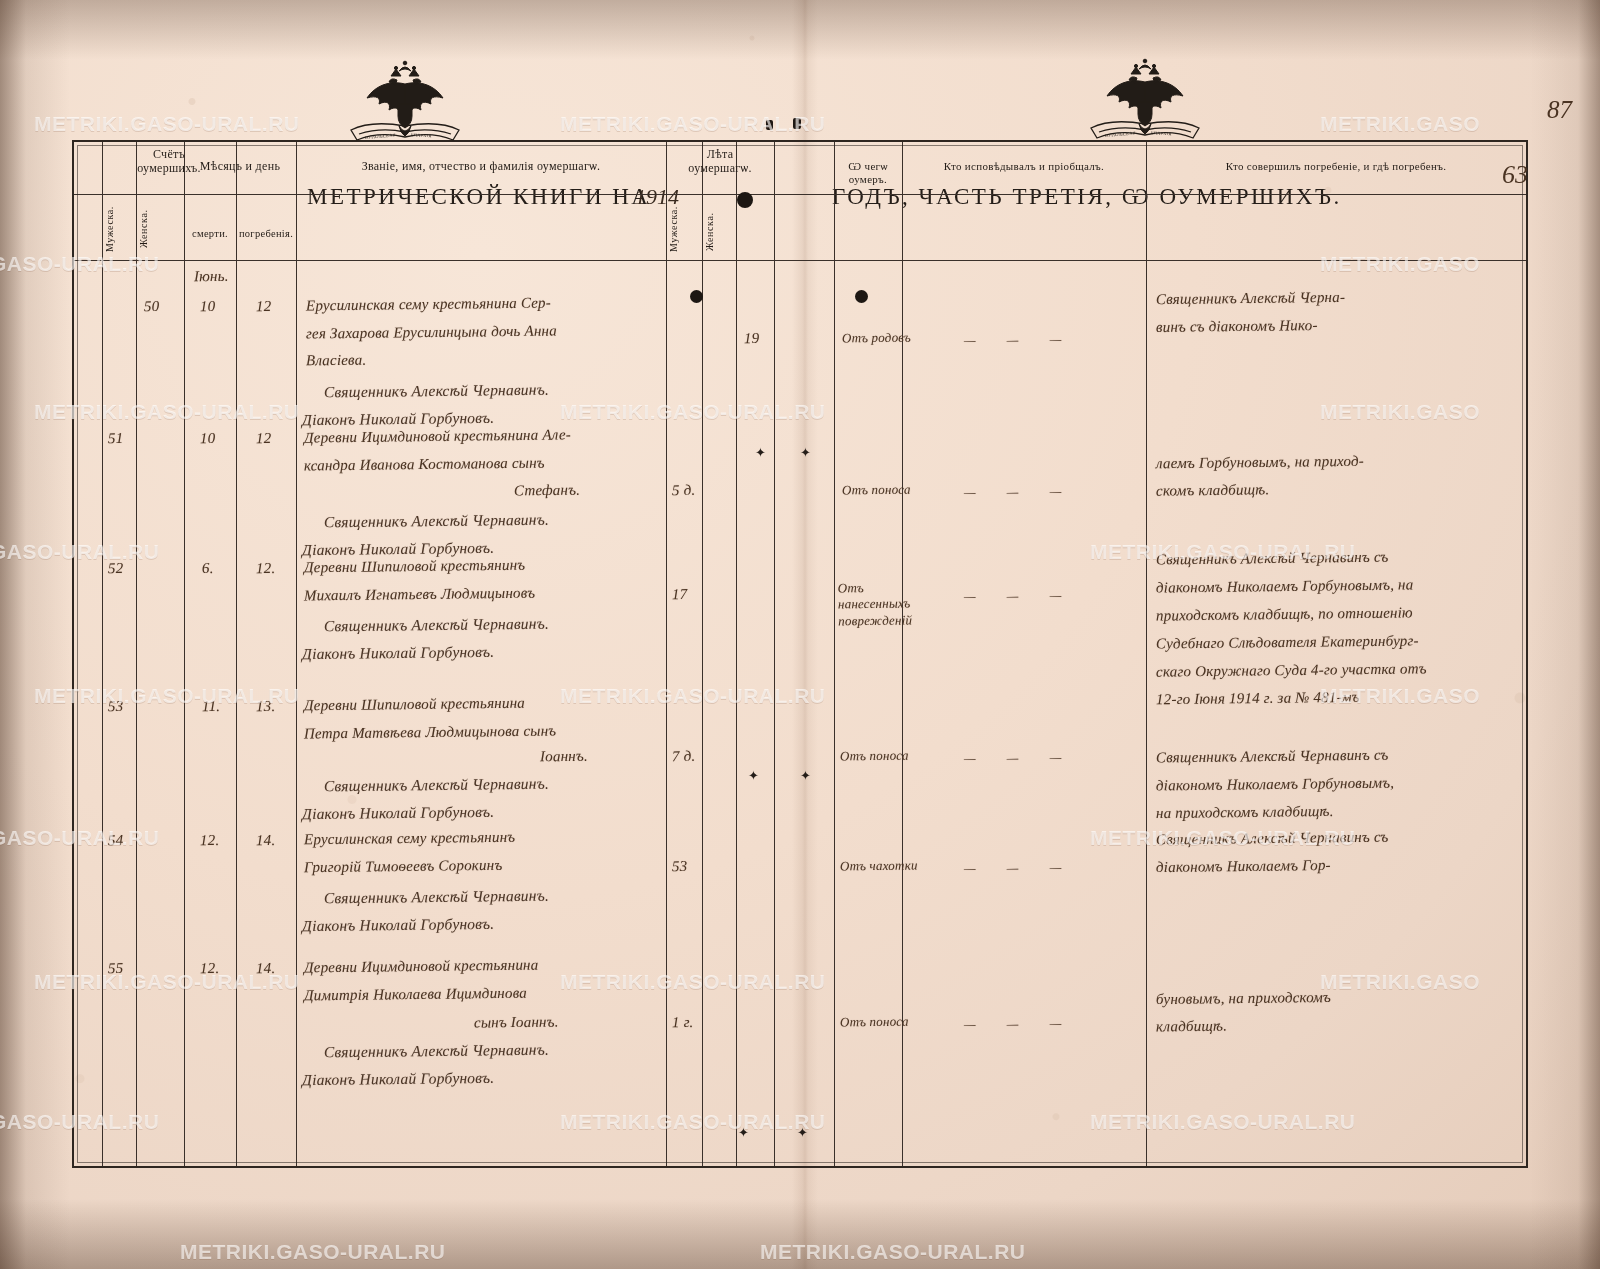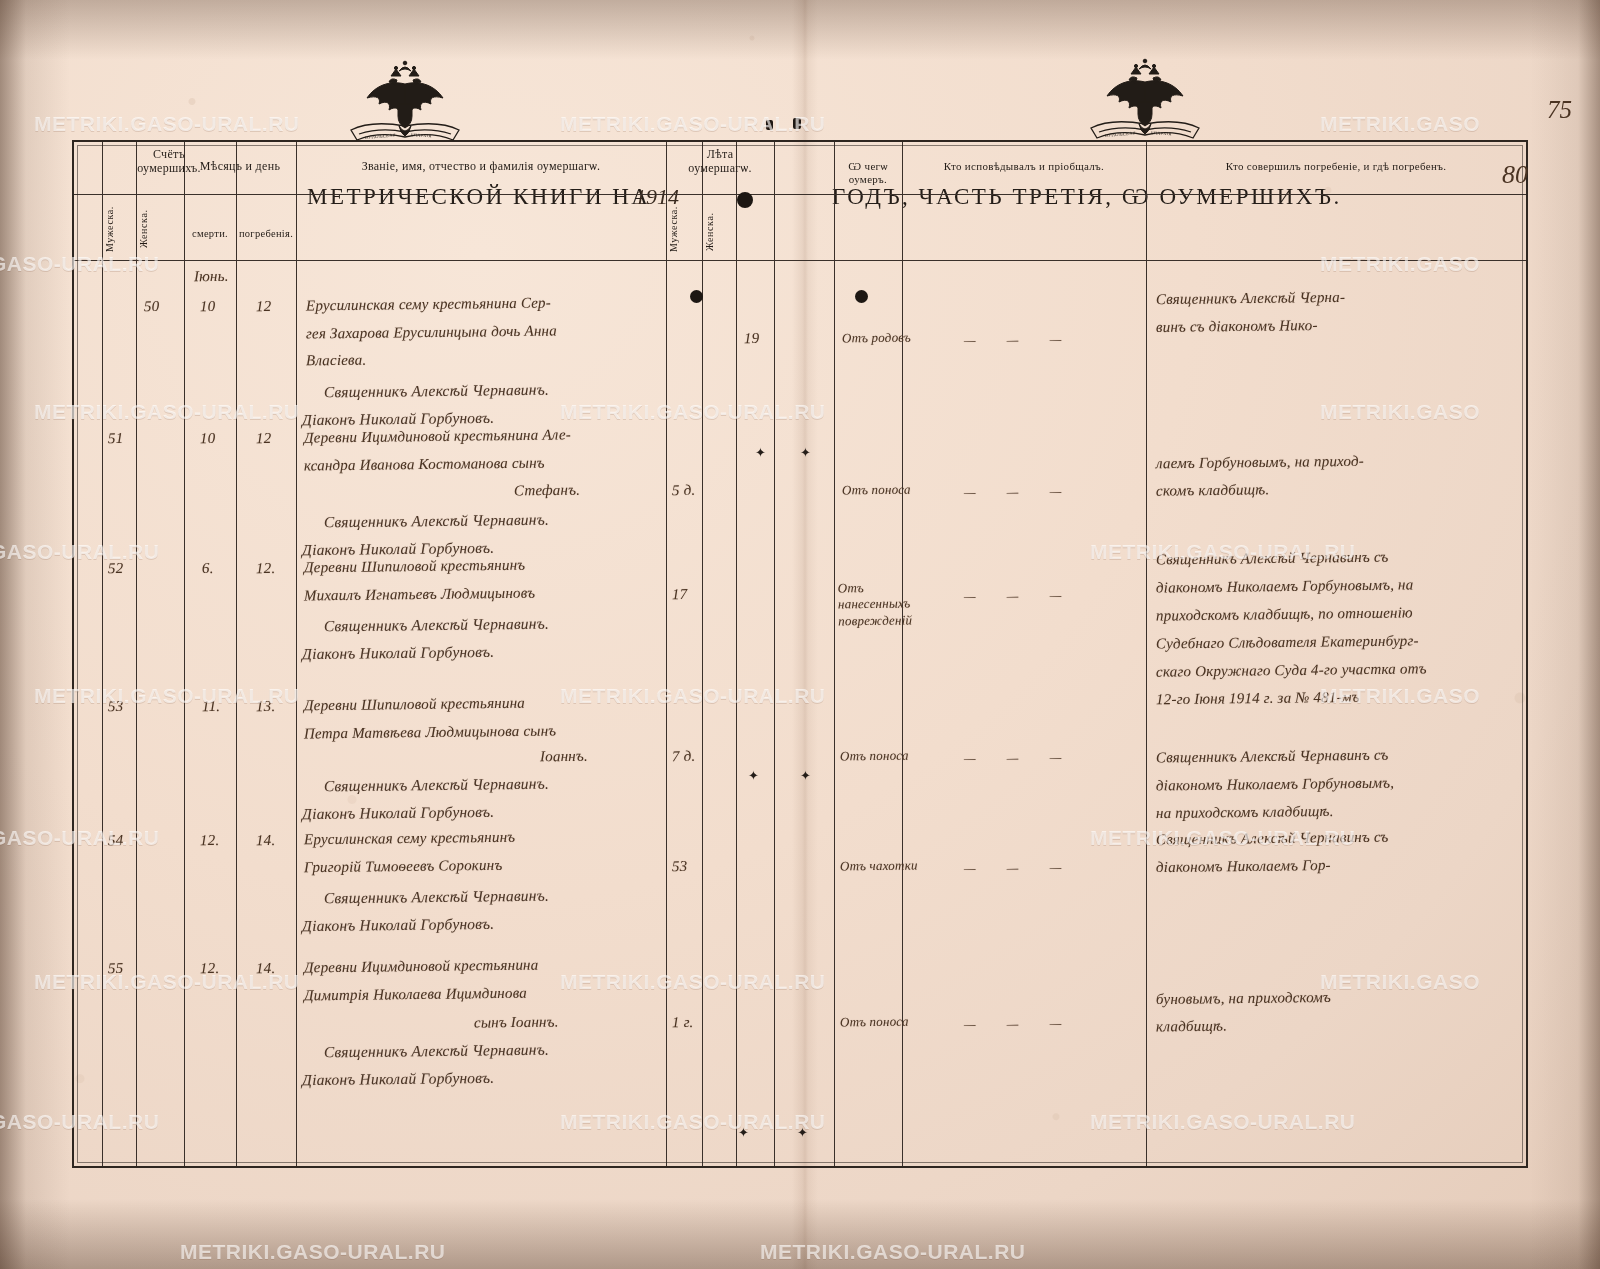--- a/index.html
+++ b/index.html
@@ -222,22 +222,22 @@
   }
 </style>
 </head>
 <body>
 
 <div id="page">
 
   <div id="fold"></div>
   <div id="spots"></div>
 
-  <div id="pagenum">75</div>
-  <div id="pagemark">80</div>
+  <div id="pagenum">87</div>
+  <div id="pagemark">63</div>
 
   <div class="seal" style="left:345px; top:60px;">
     <svg viewBox="0 0 120 96" xmlns="http://www.w3.org/2000/svg">
       <g fill="#221c17" stroke="#221c17">
 
         <path d="M46 16 l5 -7 5 7 z" stroke-width="1"></path>
         <path d="M64 16 l5 -7 5 7 z" stroke-width="1"></path>
         <circle cx="51" cy="8" r="1.6"></circle>
           <circle cx="69" cy="8" r="1.6"></circle>
         <path d="M54 11 q6 -8 12 0 q-6 -4 -12 0z"></path>

